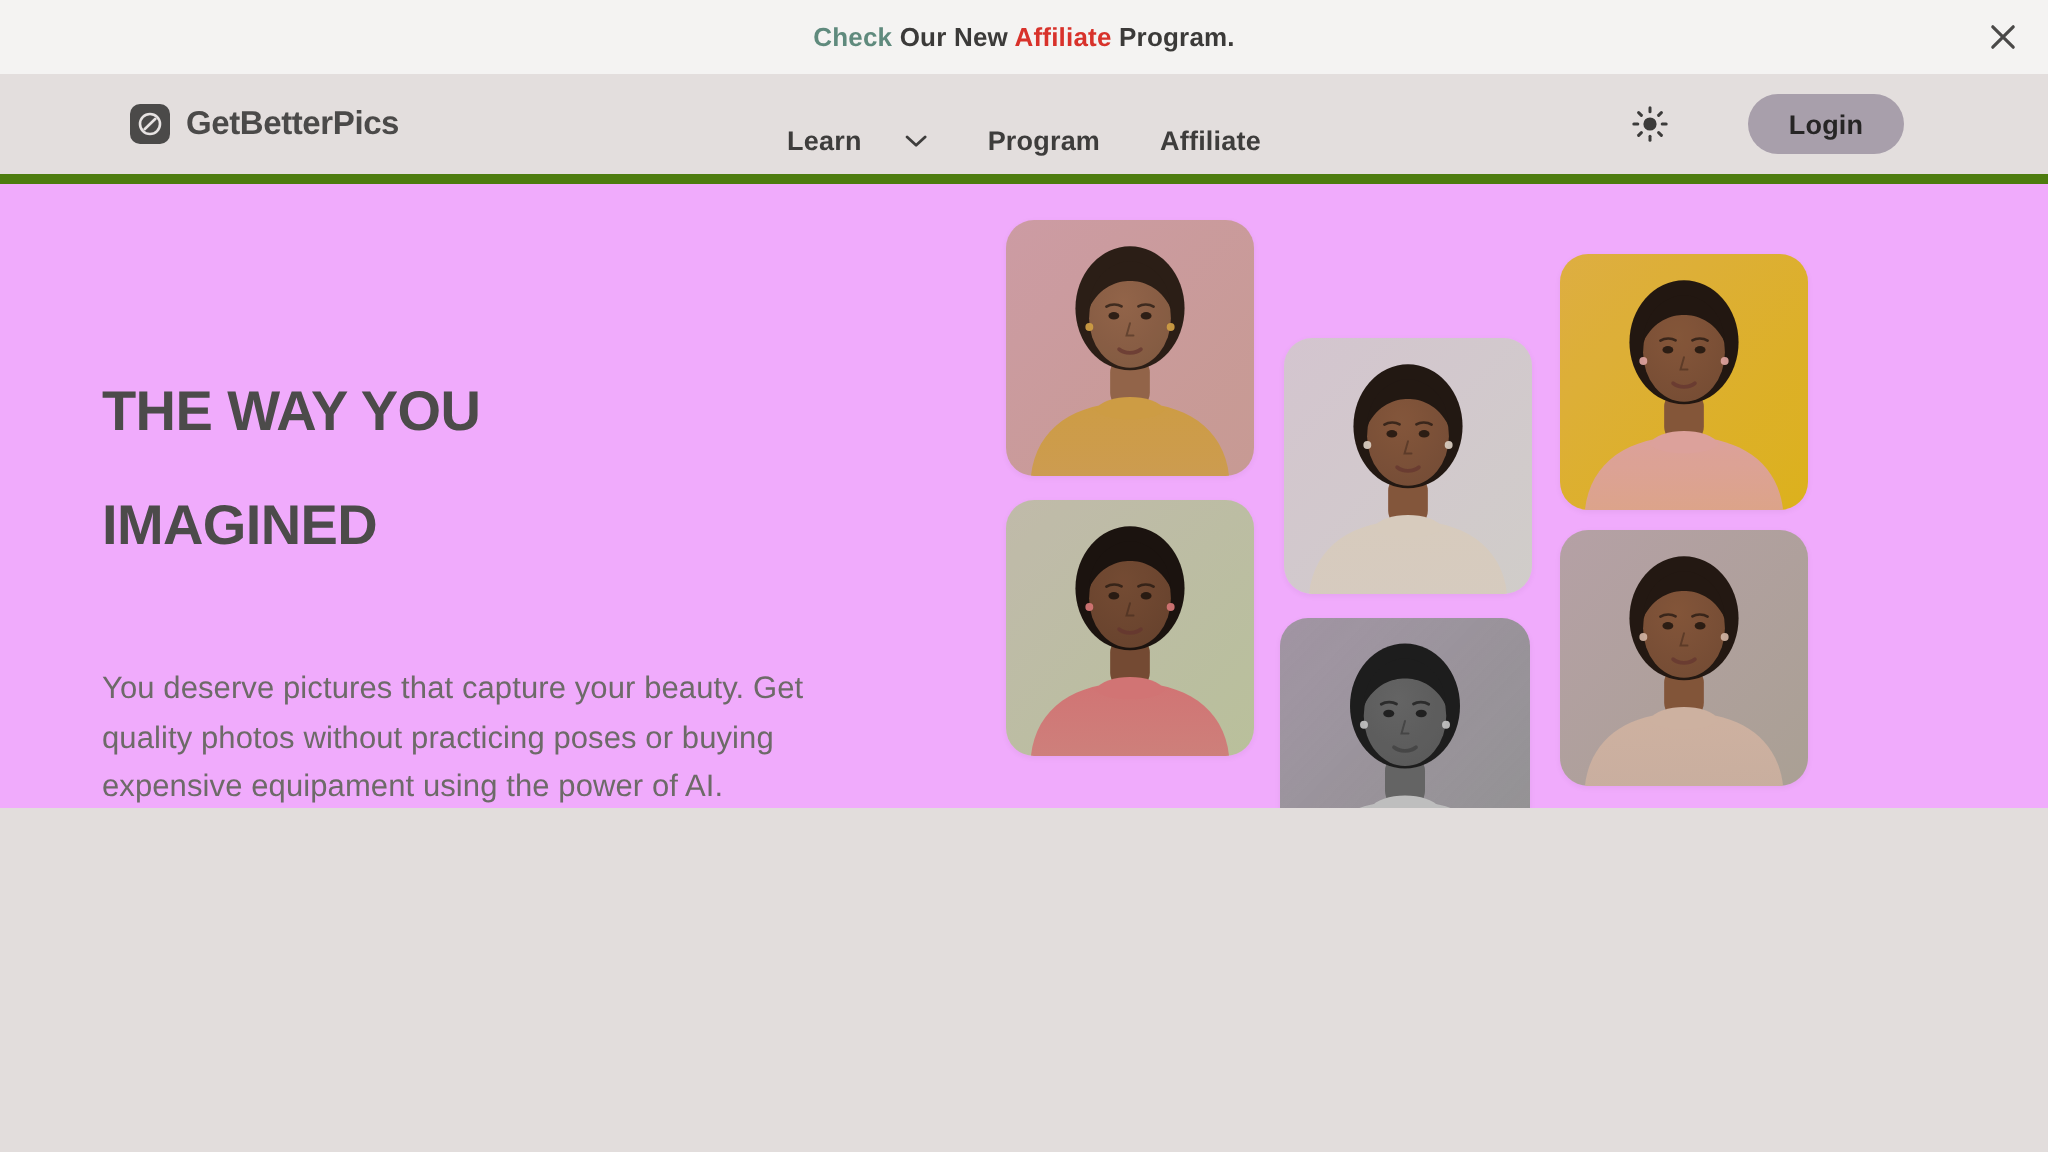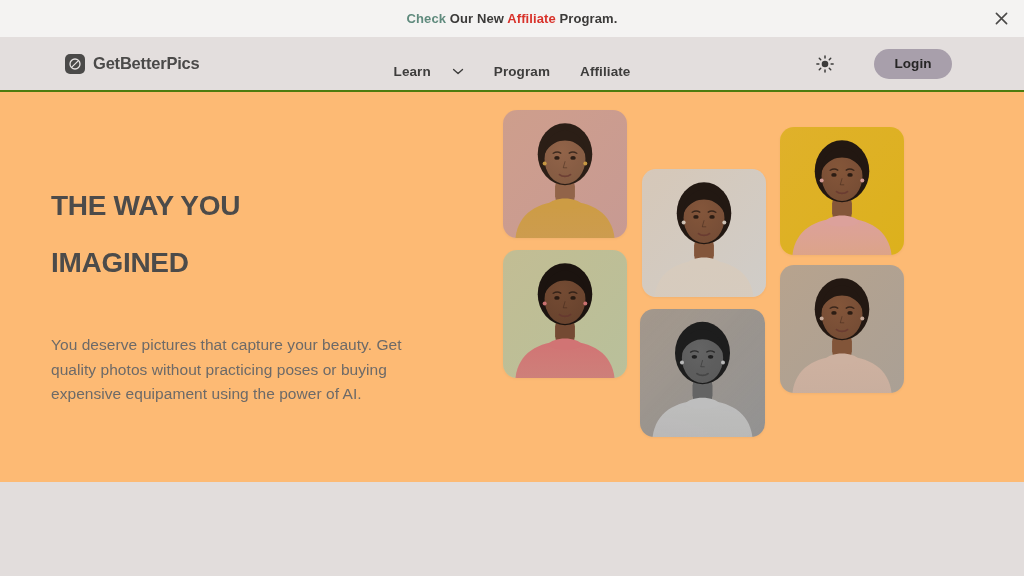--- a/index.html
+++ b/index.html
@@ -12,22 +12,22 @@
 
   body {
     font-family: "Liberation Sans", sans-serif;
     background: #e2dddc;
     -webkit-font-smoothing: antialiased;
   }
 
   .page {
     position: relative;
     width: 1024px;
-    height: 482px;
-    background: #fdba74;
+    height: 404px;
+    background: #f0abfc;
     overflow: hidden;
   }
 
   
   .announce-bar {
     position: relative;
     height: 37px;
     background: #f4f3f2;
     display: flex;
     align-items: center;
@@ -58,21 +58,21 @@
     cursor: pointer;
     color: #4a4948;
   }
   .announce-close svg { display: block; }
 
   
   .header {
     position: relative;
     height: 55px;
     background: #e3dedd;
-    border-bottom: 2px solid #4d7c0f;
+    border-bottom: 5px solid #4d7c0f;
     display: flex;
     align-items: center;
   }
 
   .brand {
     position: absolute;
     left: 65px;
     display: flex;
     align-items: center;
     gap: 8px;

